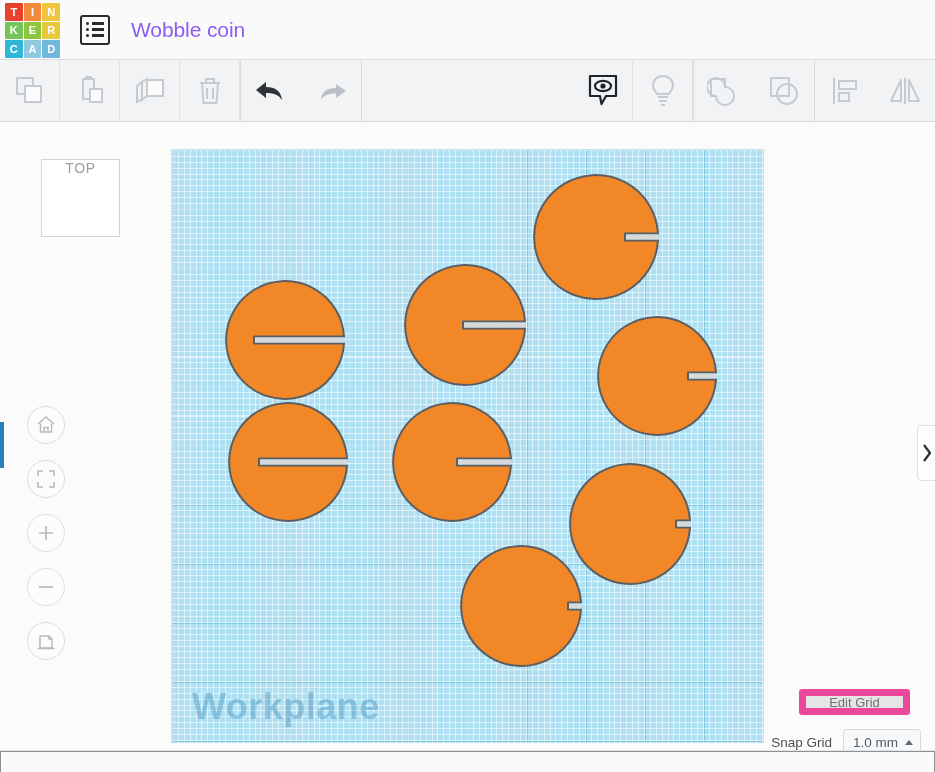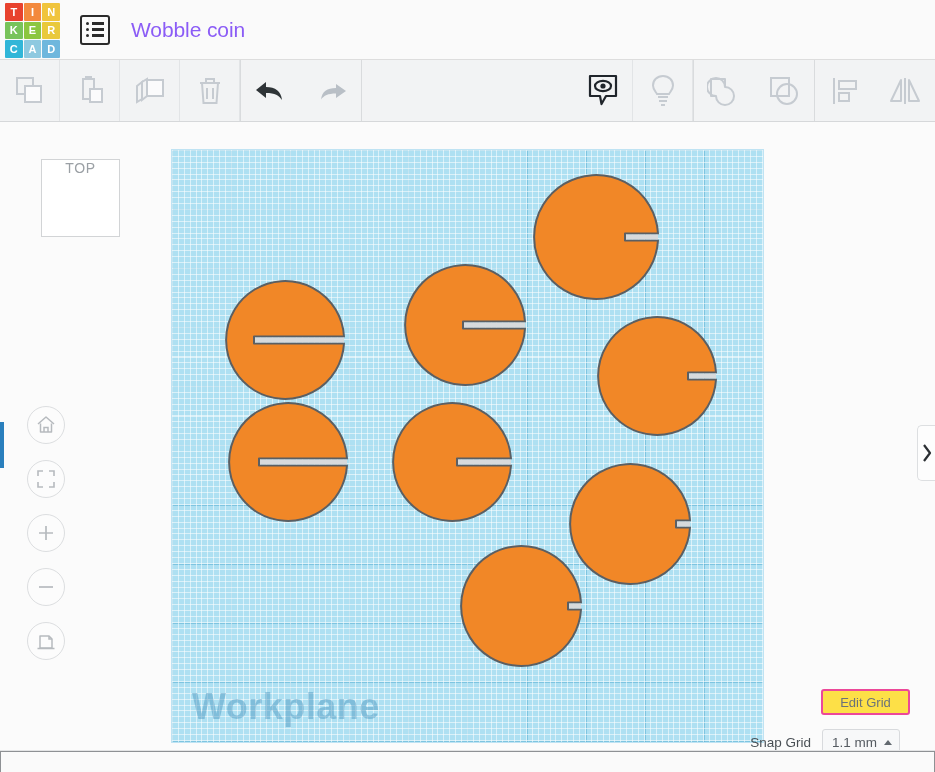--- a/index.html
+++ b/index.html
@@ -105,27 +105,27 @@
   .edgetab {
     position: absolute; right: 0; top: 303px; width: 18px; height: 56px;
     background: #fdfdfd; border: 1px solid #dddfe1; border-right: none;
     border-radius: 5px 0 0 5px;
     display: flex; align-items: center; justify-content: center;
   }
   .edgetab svg { display: block; }
 
   
   .editgrid {
-    position: absolute; right: 25px; top: 567px; width: 89px; height: 26px;
-    background: #fde047; border: 2px solid #ec4899; border-radius: 3px;
+    position: absolute; right: 25px; top: 567px; width: 111px; height: 26px;
+    background: #e5e5e5; border: 7px solid #ec4899; border-radius: 3px;
     display: flex; align-items: center; justify-content: center;
     font-size: 13px; color: #6b7279; font-family: "Liberation Sans", sans-serif;
   }
   .snaprow {
-    position: absolute; right: 35px; top: 607px;
+    position: absolute; right: 14px; top: 607px;
     display: flex; align-items: center; gap: 11px;
   }
   .snaplabel { font-size: 13.5px; color: #4a5055; font-family: "Liberation Sans", sans-serif; }
   .snapsel {
     width: 78px; height: 26px; background: #f7f8f9;
     border: 1px solid #d8dadd; border-radius: 3px;
     display: flex; align-items: center; justify-content: space-between;
     padding: 0 7px 0 9px;
     font-size: 13.5px; color: #555b61; font-family: "Liberation Sans", sans-serif;
   }
@@ -374,21 +374,21 @@
       </svg>
     </div>
 
     <div class="editgrid">
       <span>Edit Grid</span>
     </div>
 
     <div class="snaprow">
       <span class="snaplabel">Snap Grid</span>
       <div class="snapsel">
-        <span>1.1 mm</span>
+        <span>1.0 mm</span>
         <span class="caret-up"></span>
       </div>
     </div>
   </div>
 
   <div class="bottomstrip">
     <div class="inner"></div>
   </div>
 
 </div>

